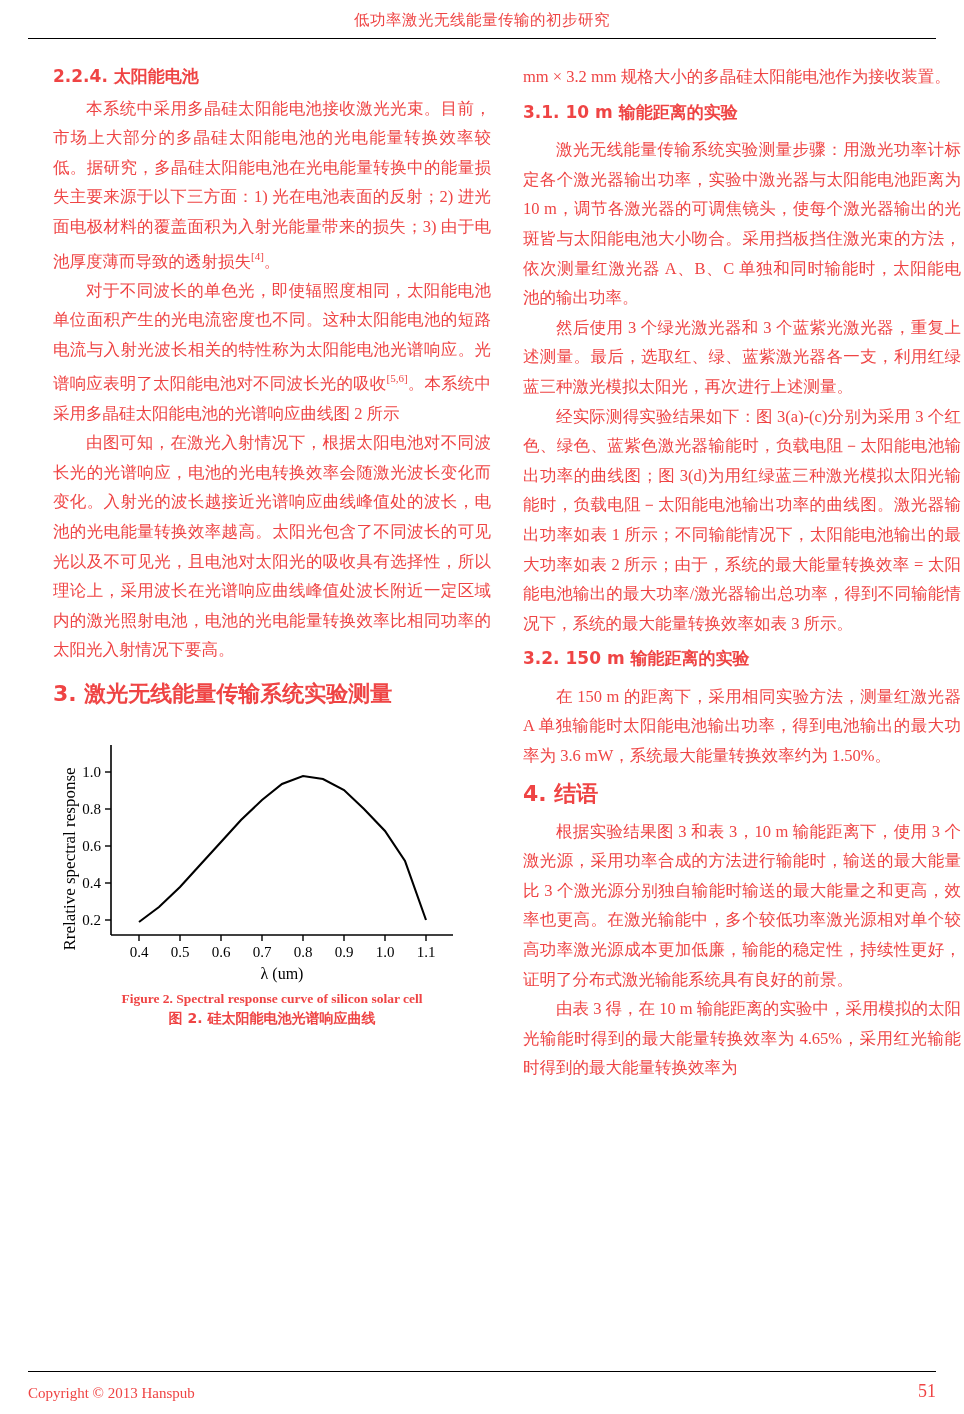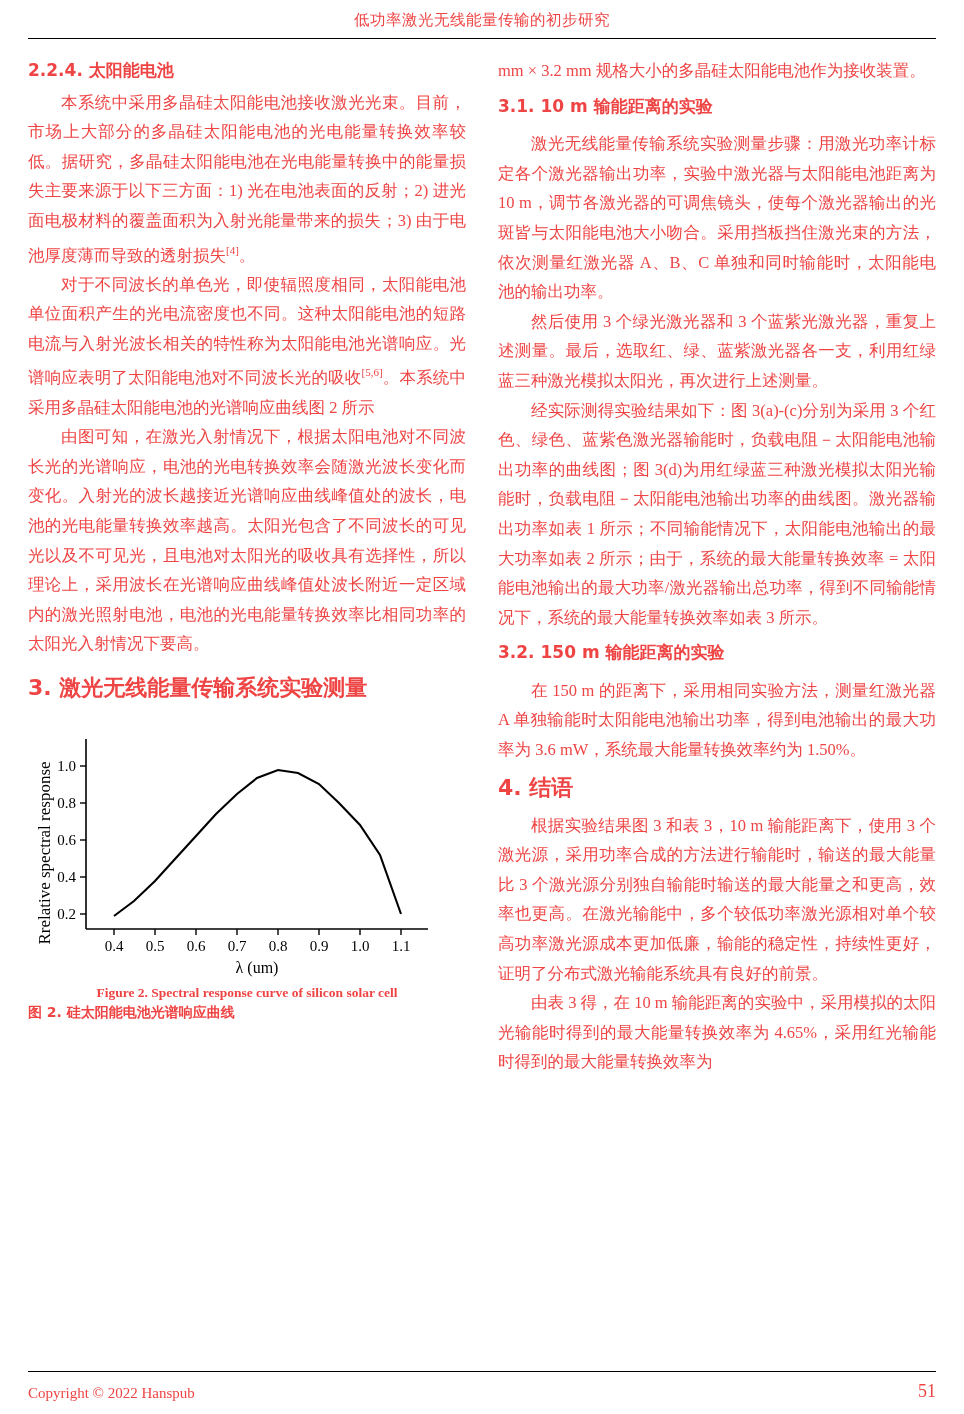--- a/index.html
+++ b/index.html
@@ -37,23 +37,24 @@
   }
   .columns {
     position: absolute;
     top: 56px;
     left: 28px;
     width: 908px;
     height: 1290px;
   }
   .col {
     position: absolute;
-    top: 0;
+    top: 6px;
     width: 438px;
     height: 1290px;
+    margin-left: 25px;
   }
   .col-left { left: 0; }
   .col-right { left: 470px; }
 
   p.body {
     margin: 0 0 0 0;
     font-size: 16.5px;
     line-height: 29.6px;
     text-align: justify;
     text-justify: inter-ideograph;
@@ -95,21 +96,21 @@
   }
   .fig-caption {
     text-align: center;
     font-size: 13.5px;
     font-weight: bold;
     font-family: "Liberation Serif", serif;
     line-height: 19px;
     margin-top: 6px;
   }
   .fig-caption-cn {
-    text-align: left;
+    text-align: center;
     font-size: 14px;
     font-weight: bold;
     font-family: "DejaVu Sans", sans-serif;
     line-height: 20px;
   }
 
   .footer-rule {
     position: absolute;
     bottom: 42px;
     left: 28px;
@@ -247,16 +248,16 @@
 
       <p class="body">根据实验结果图 3 和表 3，10 m 输能距离下，使用 3 个激光源，采用功率合成的方法进行输能时，输送的最大能量比 3 个激光源分别独自输能时输送的最大能量之和更高，效率也更高。在激光输能中，多个较低功率激光源相对单个较高功率激光源成本更加低廉，输能的稳定性，持续性更好，证明了分布式激光输能系统具有良好的前景。</p>
 
       <p class="body">由表 3 得，在 10 m 输能距离的实验中，采用模拟的太阳光输能时得到的最大能量转换效率为 4.65%，采用红光输能时得到的最大能量转换效率为</p>
 
     </div>
 
   </div>
 
   <div class="footer-rule"></div>
-  <div class="footer-left">Copyright © 2022 Hanspub</div>
+  <div class="footer-left">Copyright © 2013 Hanspub</div>
   <div class="footer-right">51</div>
 
 </div>
 
 </body></html>

